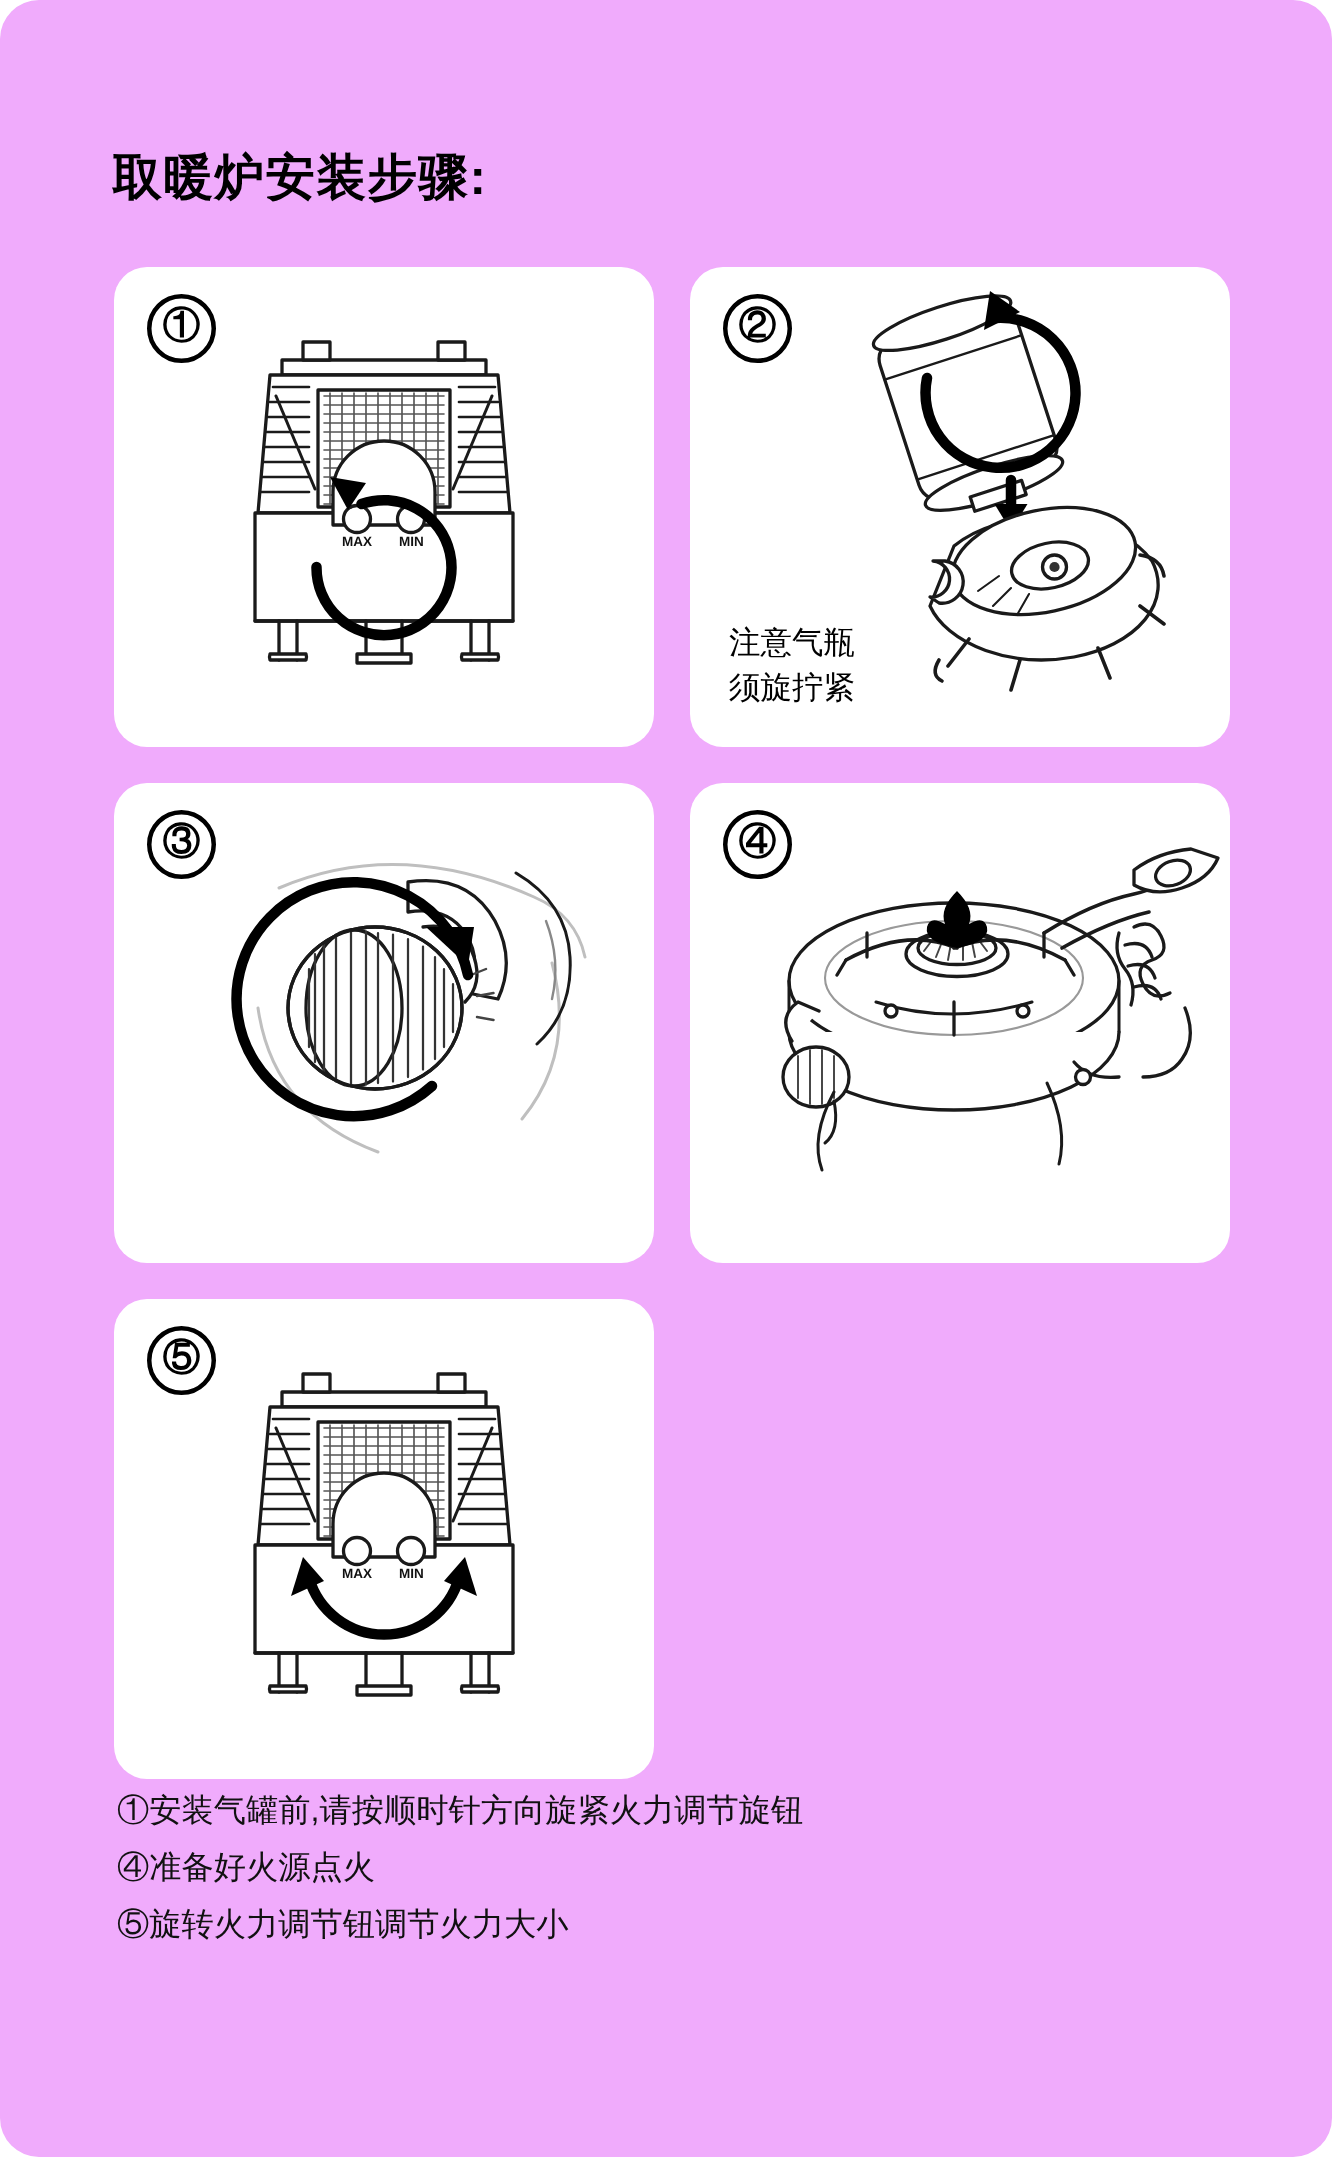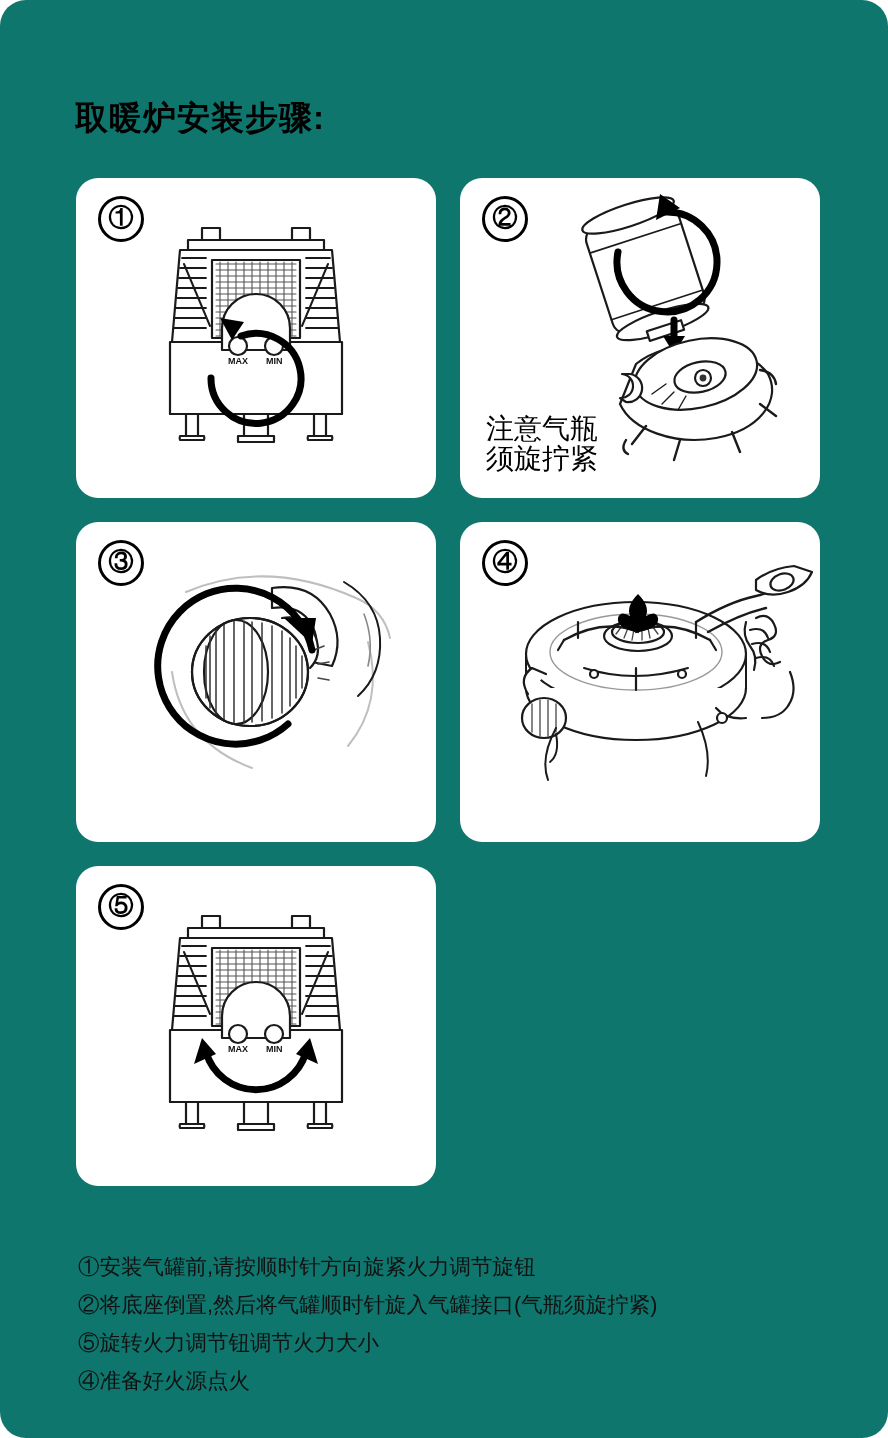--- a/index.html
+++ b/index.html
@@ -11,21 +11,21 @@
     width: 888px;
     height: 1438px;
     font-family: "Liberation Sans", sans-serif;
     color: #111;
     overflow: hidden;
   }
   .page {
     position: relative;
     width: 888px;
     height: 1438px;
-    background: #0f766e;
+    background: #f0abfc;
     border-radius: 26px;
     box-sizing: border-box;
     padding: 0;
   }
   .title {
     position: absolute;
     left: 75px;
     top: 96px;
     font-size: 33px;
     font-weight: bold;
@@ -69,30 +69,30 @@
   }
   .art {
     position: absolute;
     inset: 0;
     font-weight: bold;
   }
   .note {
     position: absolute;
     left: 26px;
     bottom: 24px;
-    font-size: 28px;
+    font-size: 21px;
     line-height: 30px;
     color: #000;
     white-space: pre-line;
     z-index: 5;
   }
   .steps {
     position: absolute;
     left: 78px;
-    top: 1248px;
+    top: 1188px;
     width: 760px;
   }
   .step-line {
     font-size: 21.5px;
     line-height: 38px;
     color: #111;
     white-space: nowrap;
   }
   svg { display: block; }
 </style>
@@ -329,18 +329,17 @@
           </svg>
         </div>
       </div>
 
       <div style="width:360px;height:0;"></div>
     </div>
   </div>
 
   <div class="steps">
     <div class="step-line">①安装气罐前,请按顺时针方向旋紧火力调节旋钮</div>
-    <div class="step-line">②将底座倒置,然后将气罐顺时针旋入气罐接口(气瓶须旋拧紧)</div>
+    <div class="step-line">④准备好火源点火</div>
     <div class="step-line">⑤旋转火力调节钮调节火力大小</div>
-    <div class="step-line">④准备好火源点火</div>
   </div>
 
 </div>
 
 </body></html>

